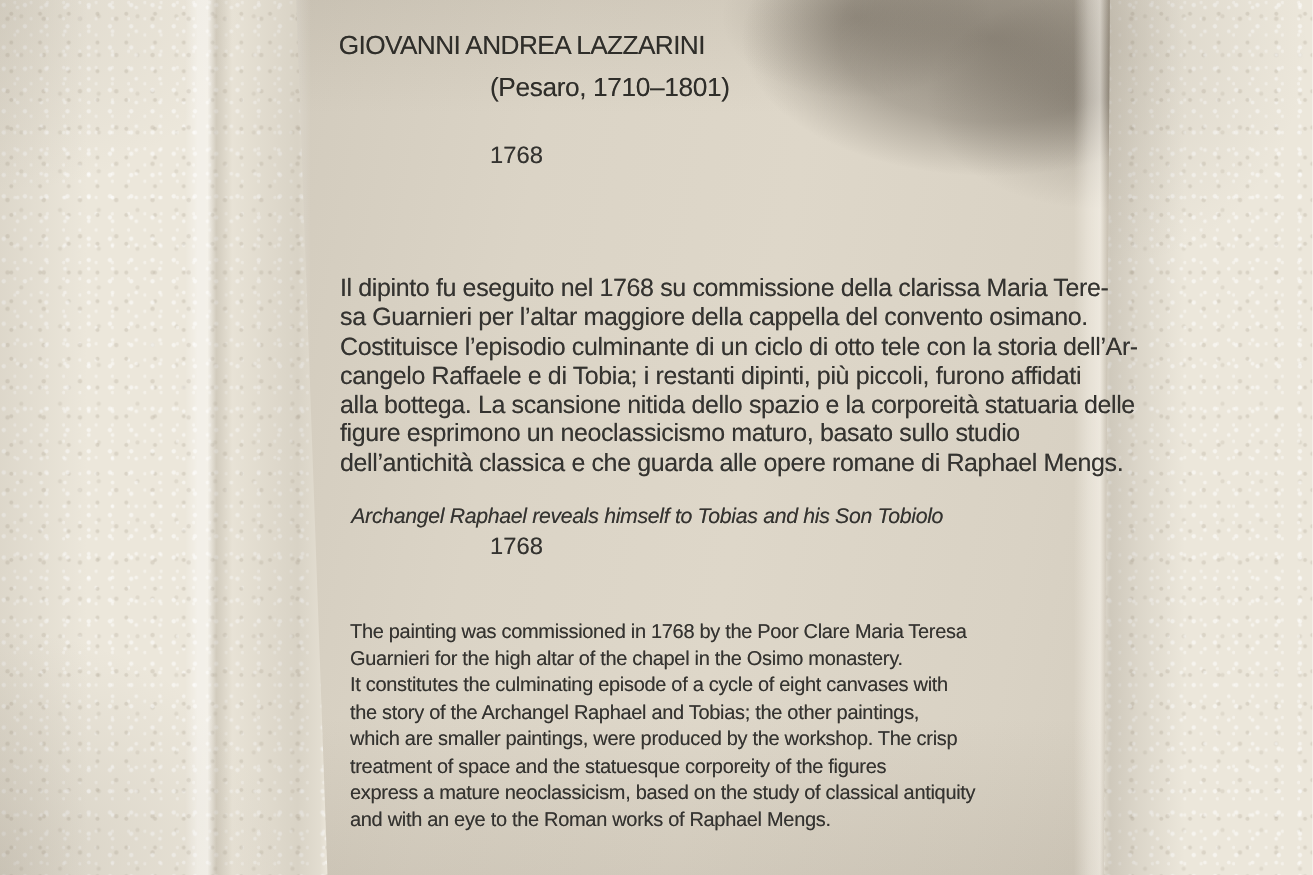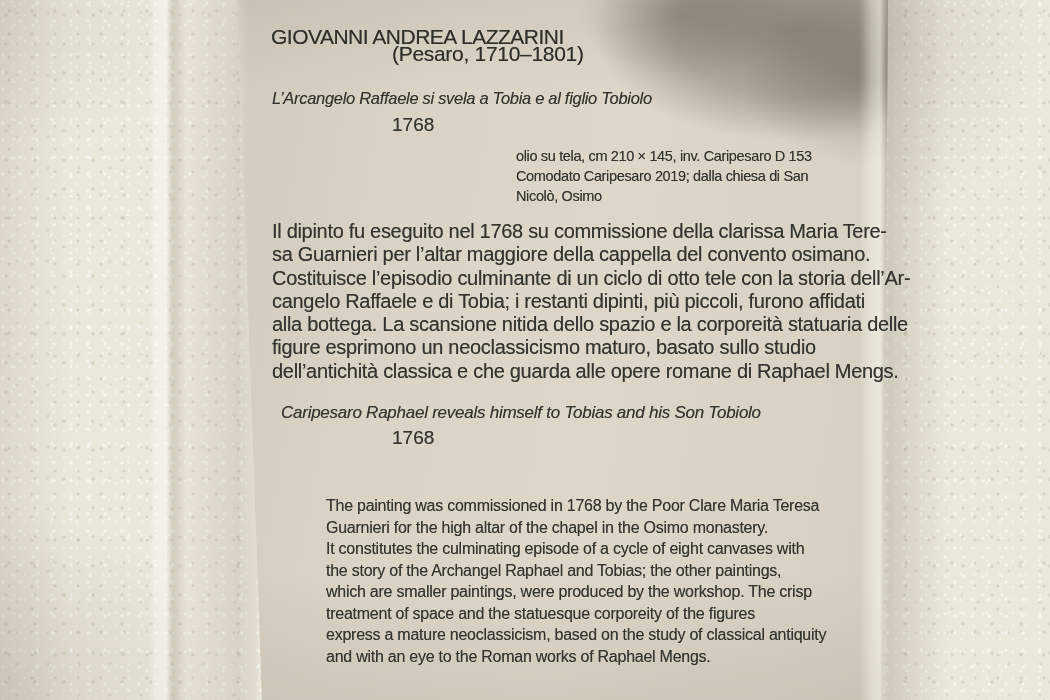--- a/index.html
+++ b/index.html
@@ -54,57 +54,53 @@
       linear-gradient(180deg, rgba(115,104,88,.10) 0%, rgba(115,104,88,0) 13%, rgba(115,104,88,0) 82%, rgba(115,104,88,.12) 100%),
       
       linear-gradient(100deg, #d2cbbd 0%, #dbd4c6 28%, #ded7c9 55%, #d9d2c4 85%, #d5cec0 100%);
   }
 
   
   .text-layer{position:absolute;inset:0;color:#343330;
     text-shadow:0 0 .5px rgba(47,46,42,.55);padding-left:44px;}
   .text-layer > div{position:absolute;white-space:pre-line;}
   .artist-name {left:271px;top:24px; font-size:21px;line-height:25px;letter-spacing:-.5px;color:#2f2e2a;}
-  .artist-dates{left:392px;top:41px; font-size:21px;line-height:25px;letter-spacing:-.3px;color:#2f2e2a;text-align:right;}
+  .artist-dates{left:392px;top:58px; font-size:21px;line-height:25px;letter-spacing:-.3px;color:#2f2e2a;text-align:right;}
   .title-it    {left:272px;top:88px; font-size:16.5px;line-height:21px;letter-spacing:-.3px;font-style:italic;}
   .year-it     {left:392px;top:113px;font-size:19px;line-height:23px;}
   .credit-it   {left:516px;top:146px;font-size:14.5px;line-height:20px;letter-spacing:-.35px;}
   .para-it     {left:272px;top:220px;font-size:20px;line-height:23.3px;letter-spacing:-.3px;}
   .title-en    {left:281px;top:402px;font-size:17px;line-height:21px;letter-spacing:-.25px;font-style:italic;}
   .year-en     {left:392px;top:426px;font-size:19px;line-height:23px;}
   .credit-en   {left:516px;top:458px;font-size:14.5px;line-height:20px;letter-spacing:-.35px;}
-  .para-en     {left:280px;top:495px;font-size:16px;line-height:21.5px;letter-spacing:-.25px;margin-left:46px;}
+  .para-en     {left:280px;top:495px;font-size:16px;line-height:21.5px;letter-spacing:-.25px;}
 </style>
 </head>
 <body>
 
 <div class="scene">
   <div class="wall"></div>
   <div class="wall-shading"></div>
 
   <div class="panel"></div>
 
   <div class="text-layer">
     <div class="artist-name">GIOVANNI ANDREA LAZZARINI</div>
     <div class="artist-dates">(Pesaro, 1710–1801)</div>
 
-    <div class="title-it">L’Arcangelo Raffaele si svela a Tobia e al figlio Tobiolo</div>
     <div class="year-it">1768</div>
-    <div class="credit-it">olio su tela, cm 210 × 145, inv. Caripesaro D 153
-Comodato Caripesaro 2019; dalla chiesa di San
-Nicolò, Osimo</div>
     <div class="para-it">Il dipinto fu eseguito nel 1768 su commissione della clarissa Maria Tere-
 sa Guarnieri per l’altar maggiore della cappella del convento osimano.
 Costituisce l’episodio culminante di un ciclo di otto tele con la storia dell’Ar-
 cangelo Raffaele e di Tobia; i restanti dipinti, più piccoli, furono affidati
 alla bottega. La scansione nitida dello spazio e la corporeità statuaria delle
 figure esprimono un neoclassicismo maturo, basato sullo studio
 dell’antichità classica e che guarda alle opere romane di Raphael Mengs.</div>
 
-    <div class="title-en">Caripesaro Raphael reveals himself to Tobias and his Son Tobiolo</div>
+    <div class="title-en">Archangel Raphael reveals himself to Tobias and his Son Tobiolo</div>
     <div class="year-en">1768</div>
     <div class="para-en">The painting was commissioned in 1768 by the Poor Clare Maria Teresa
 Guarnieri for the high altar of the chapel in the Osimo monastery.
 It constitutes the culminating episode of a cycle of eight canvases with
 the story of the Archangel Raphael and Tobias; the other paintings,
 which are smaller paintings, were produced by the workshop. The crisp
 treatment of space and the statuesque corporeity of the figures
 express a mature neoclassicism, based on the study of classical antiquity
 and with an eye to the Roman works of Raphael Mengs.</div>
   </div>

